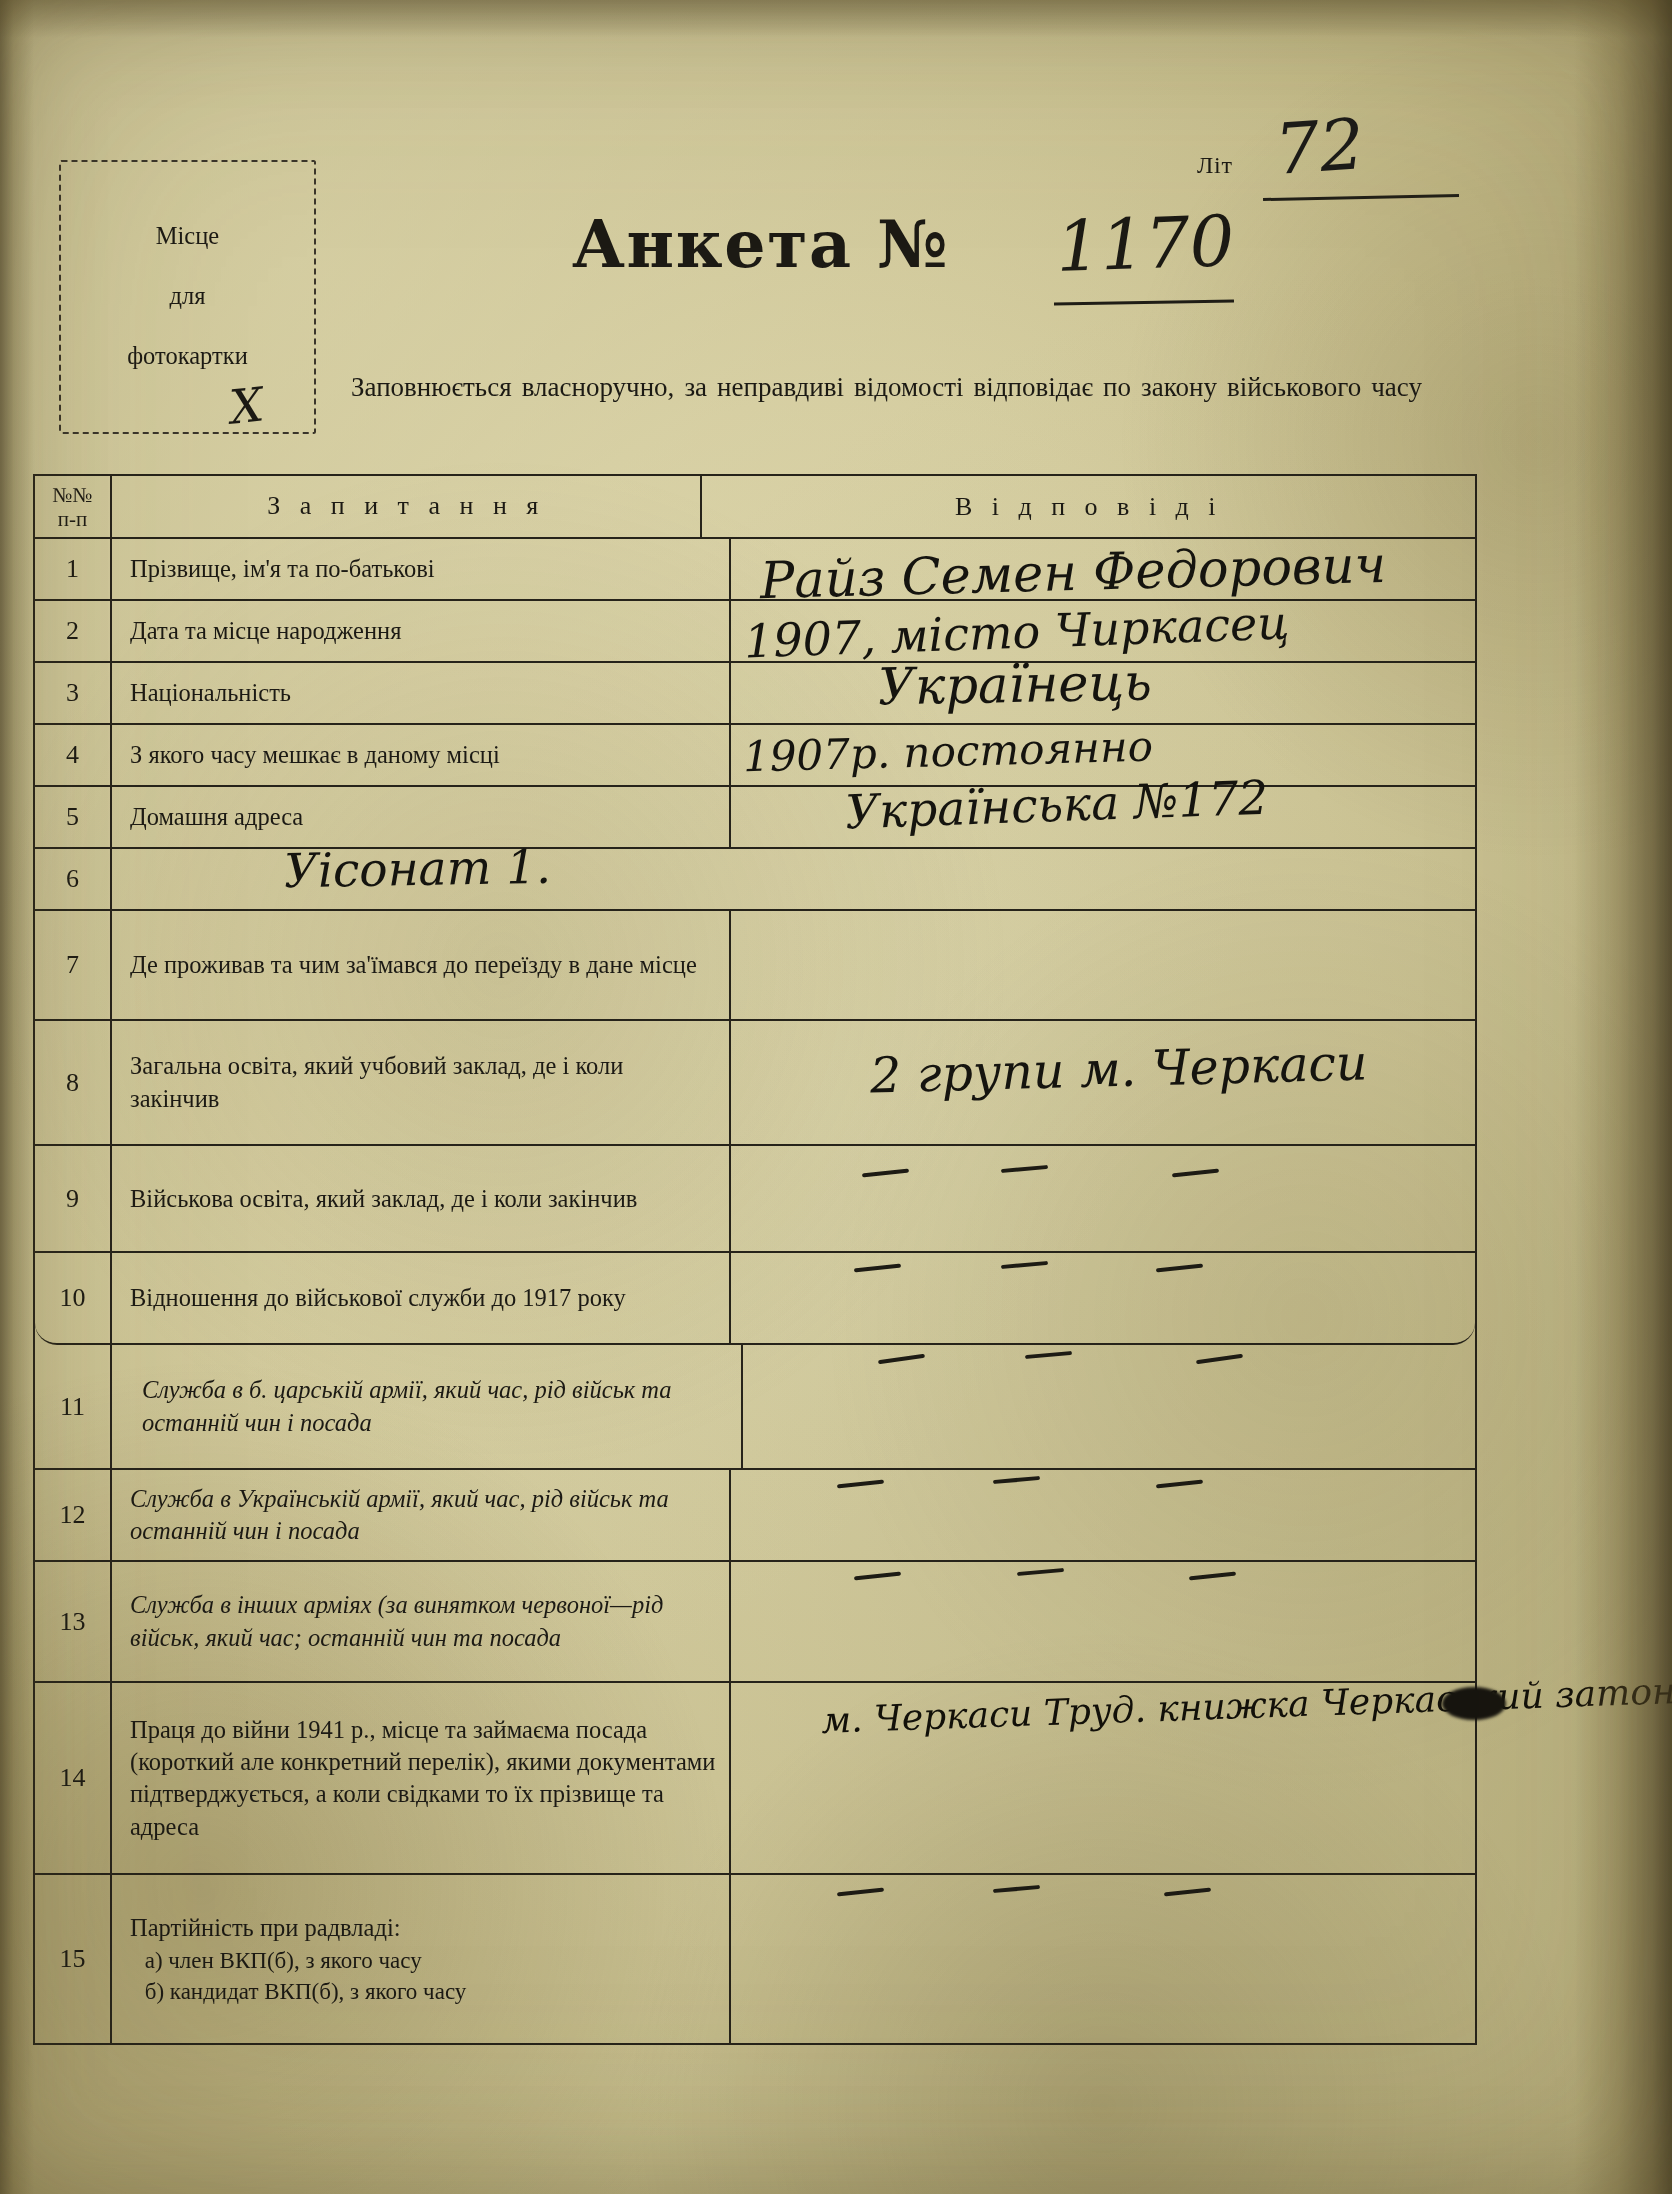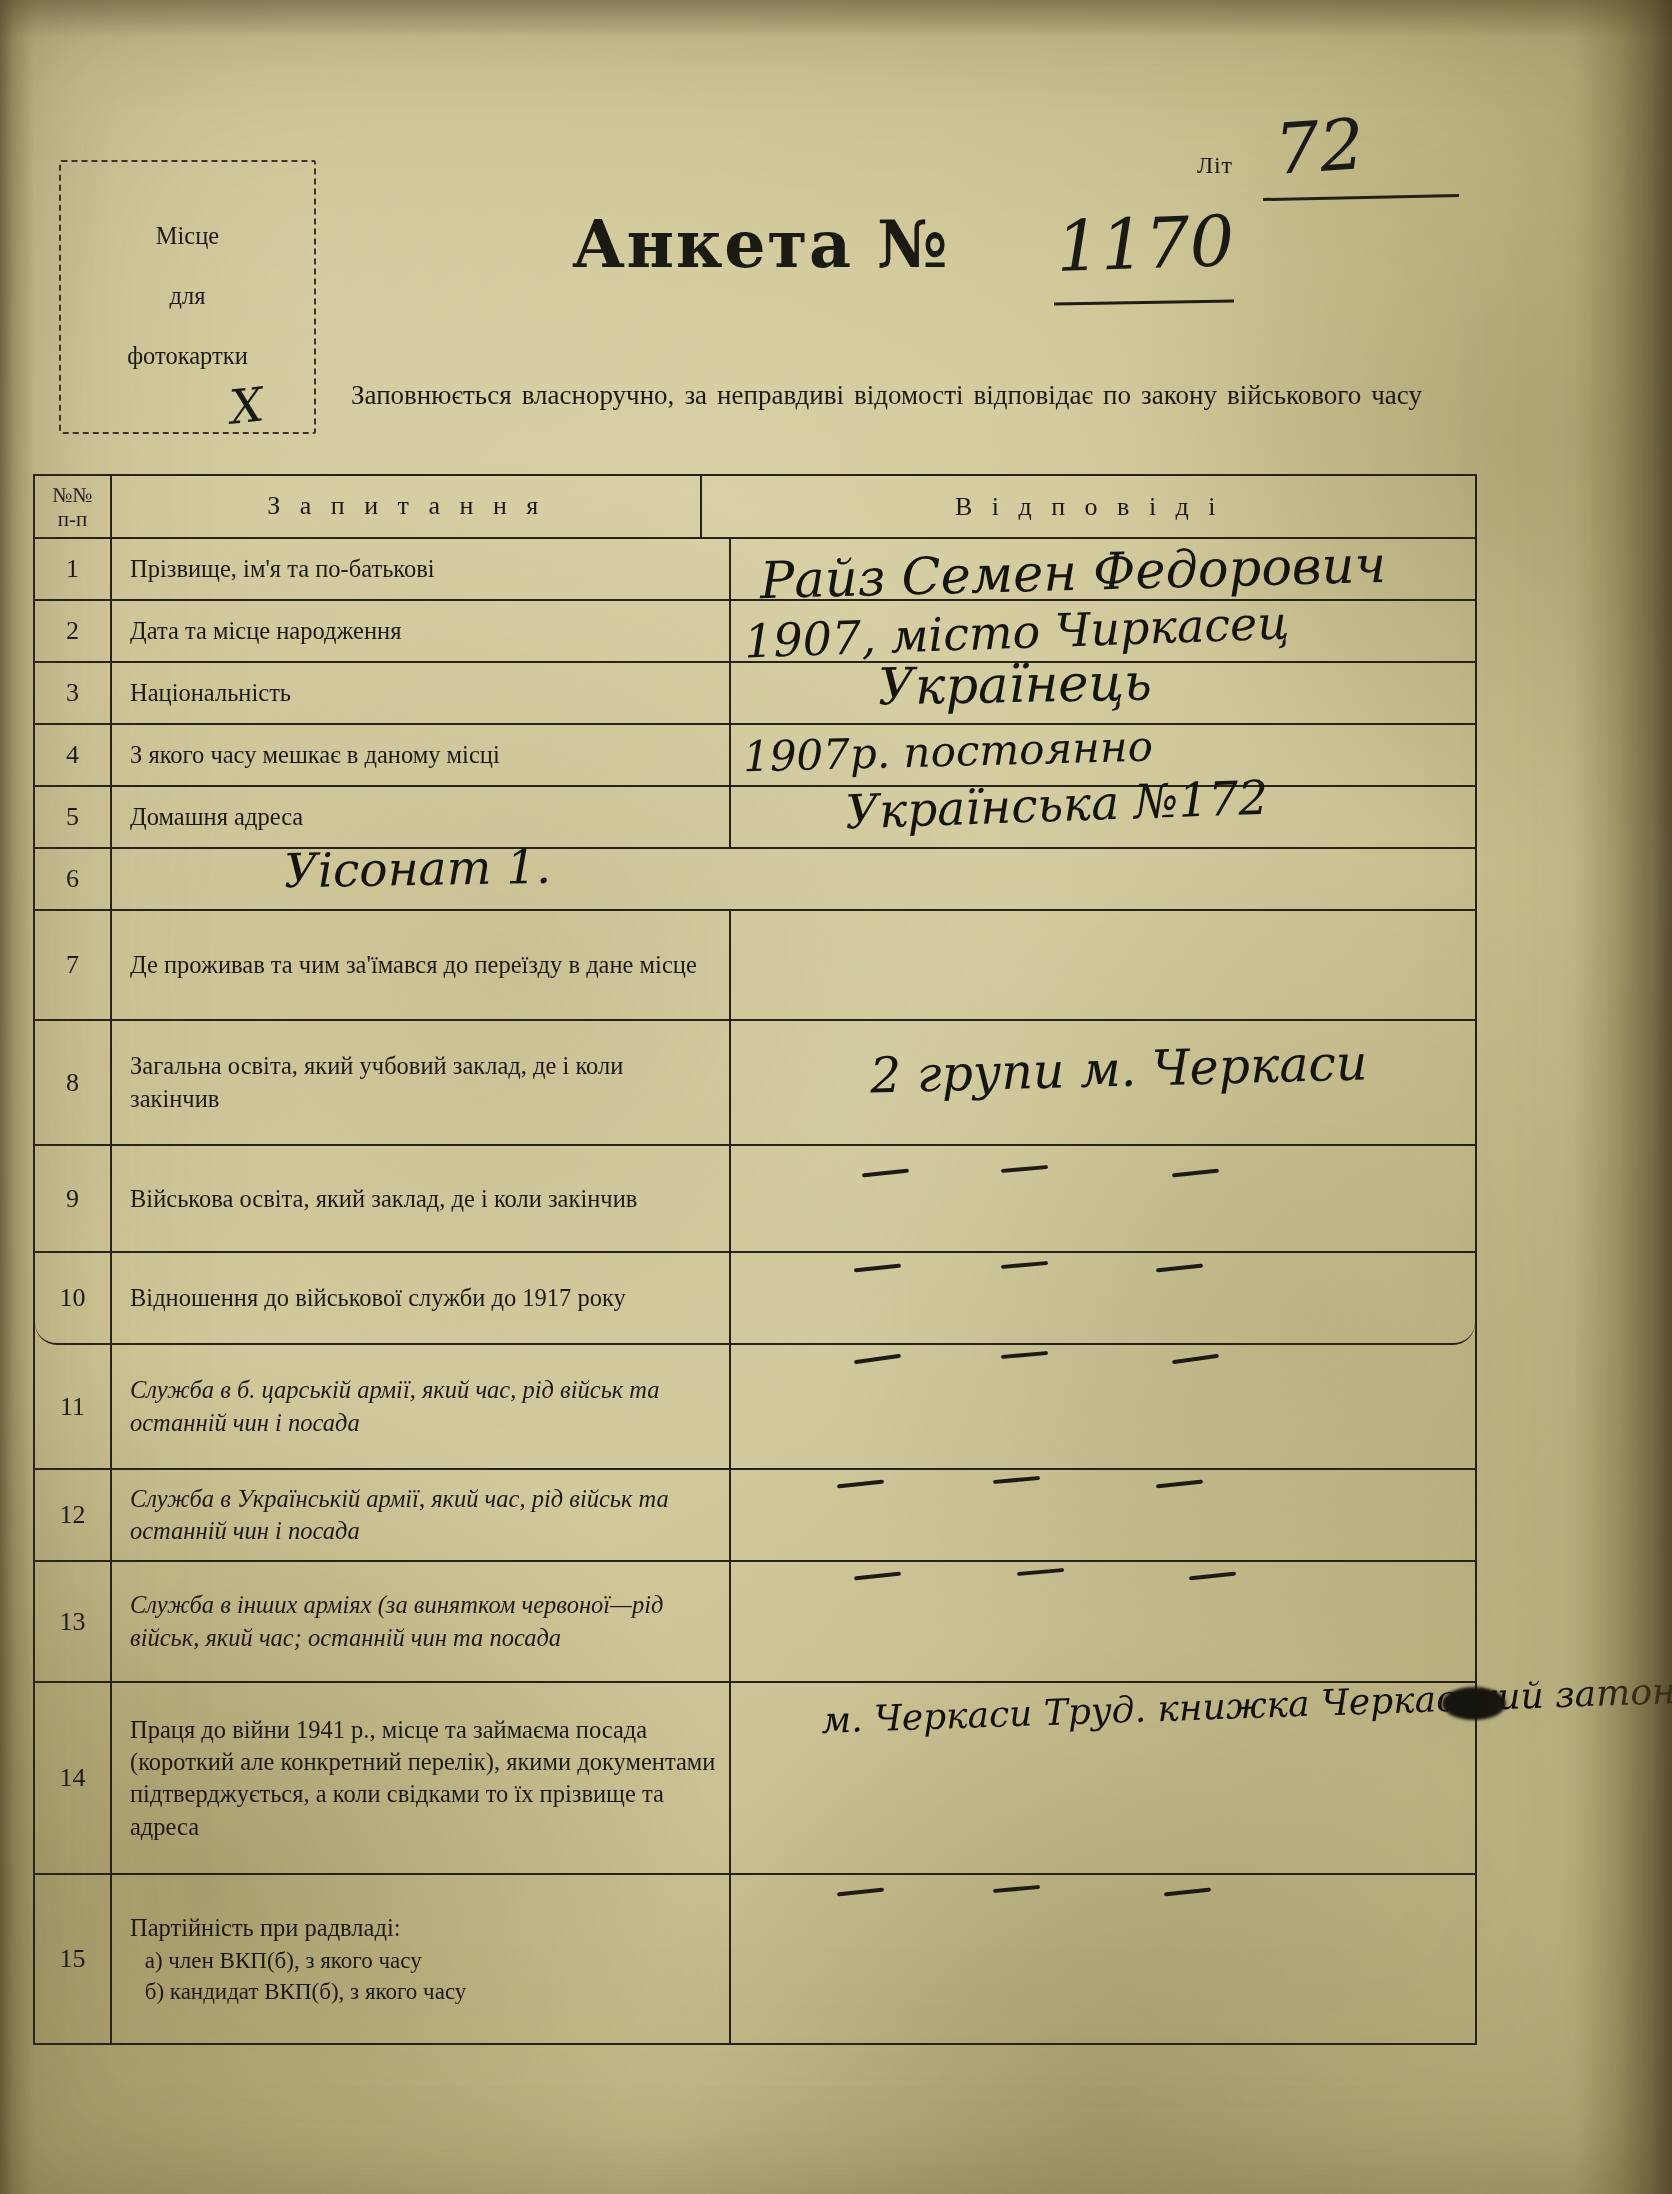--- a/index.html
+++ b/index.html
@@ -148,21 +148,21 @@
     top: 301px;
     left: 1054px;
     width: 180px;
     height: 3.3px;
     background: #1f1d16;
     transform: rotate(-1deg);
   }
 
   .subtitle {
     position: absolute;
-    top: 376px;
+    top: 368px;
     left: 351px;
     width: 1111px;
     font-size: 27px;
     line-height: 1.45;
     text-align: left;
     word-spacing: 3.3px;
   }
 
   
   .table {
@@ -374,21 +374,21 @@
       <div class="c-q">Відношення до військової служби до 1917 року</div>
       <div class="c-a">
         <div class="dash-row">
           <span class="dash" style="left:123px; top:13px; width:47px; transform:rotate(-6deg);"></span>
           <span class="dash" style="left:270px; top:9.8px; width:47px; transform:rotate(-5deg);"></span>
           <span class="dash" style="left:425px; top:13px; width:47px; transform:rotate(-6deg);"></span>
         </div>
       </div>
     </div>
 
-    <div class="row" style="min-height:123px;">
+    <div class="row" style="min-height:123px;gap:12px;">
       <div class="c-num">11</div>
       <div class="c-q ital">Служба в б. царській армії, який час, рід військ та останній чин і посада</div>
       <div class="c-a">
         <div class="dash-row">
           <span class="dash" style="left:123px; top:11.4px; width:47px; transform:rotate(-8deg);"></span>
           <span class="dash" style="left:270px; top:8.2px; width:47px; transform:rotate(-5deg);"></span>
           <span class="dash" style="left:441px; top:11.4px; width:47px; transform:rotate(-8deg);"></span>
         </div>
       </div>
     </div>

